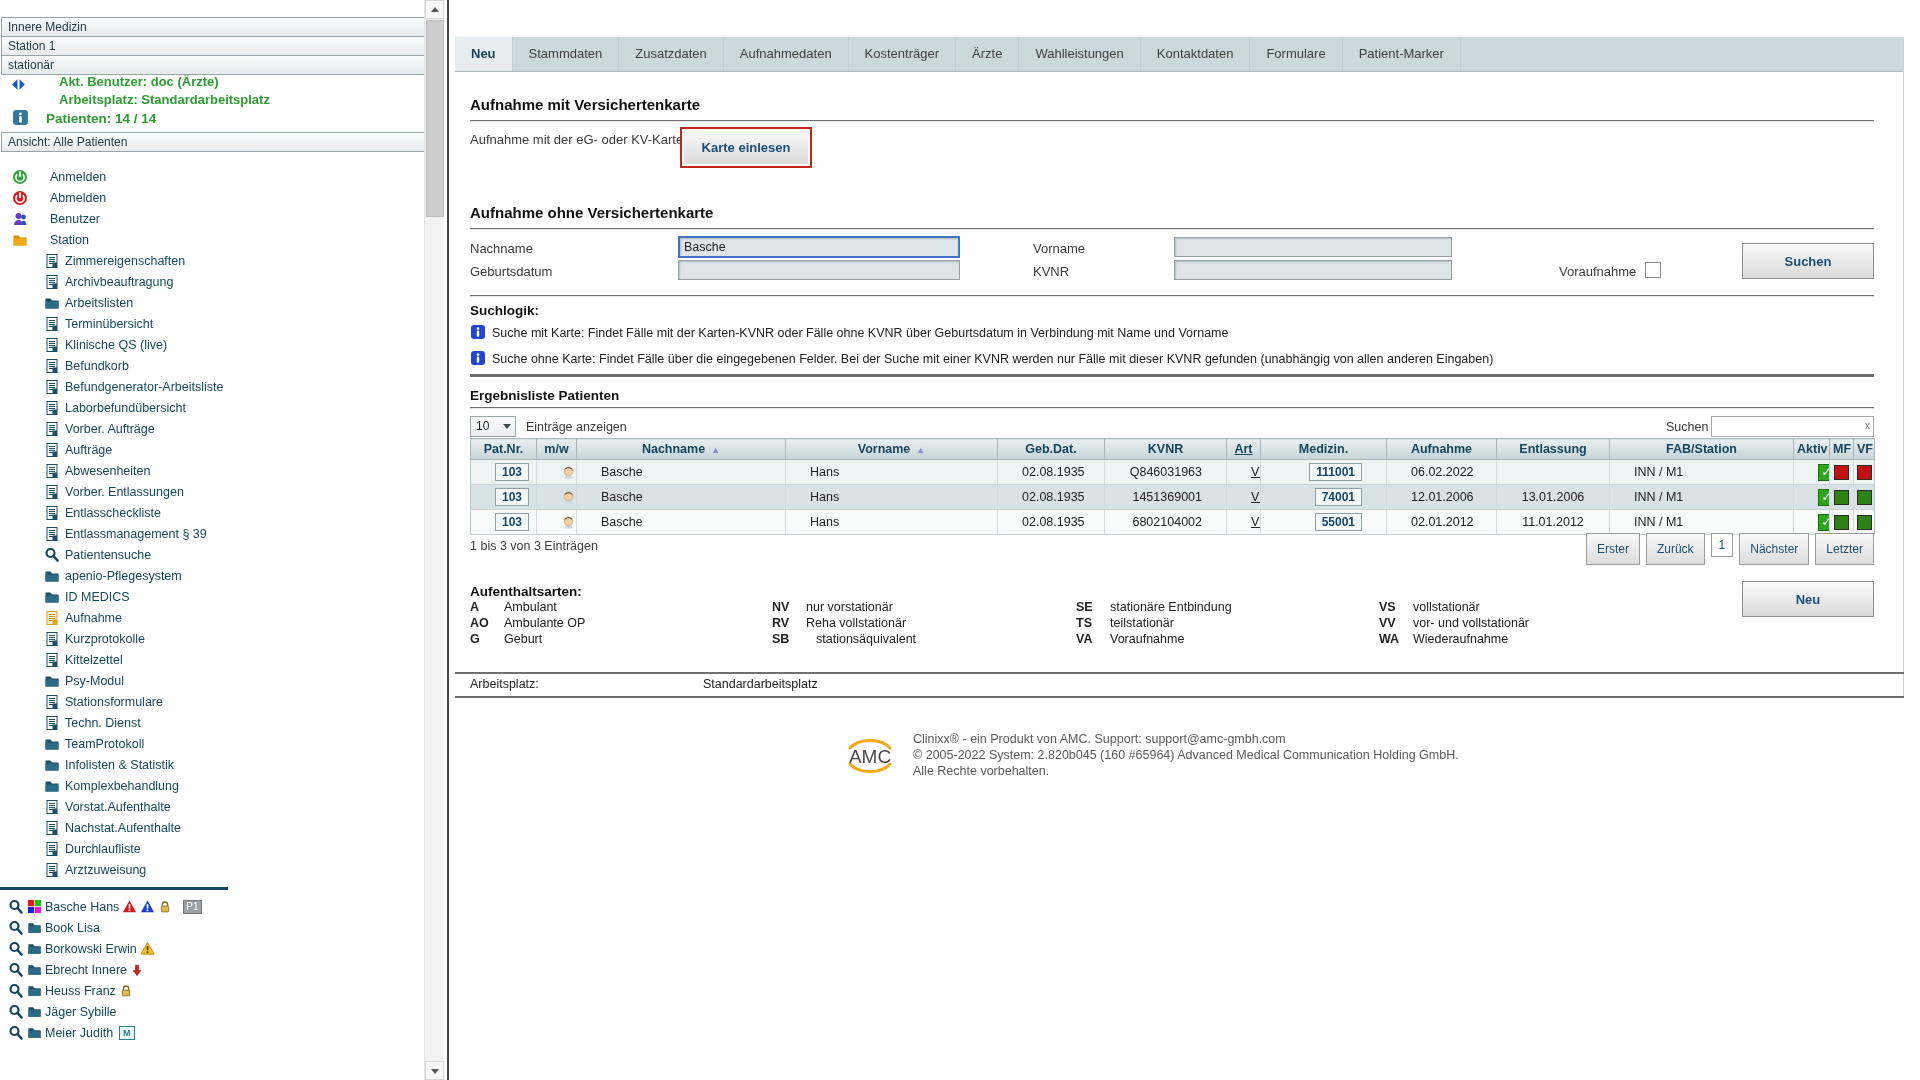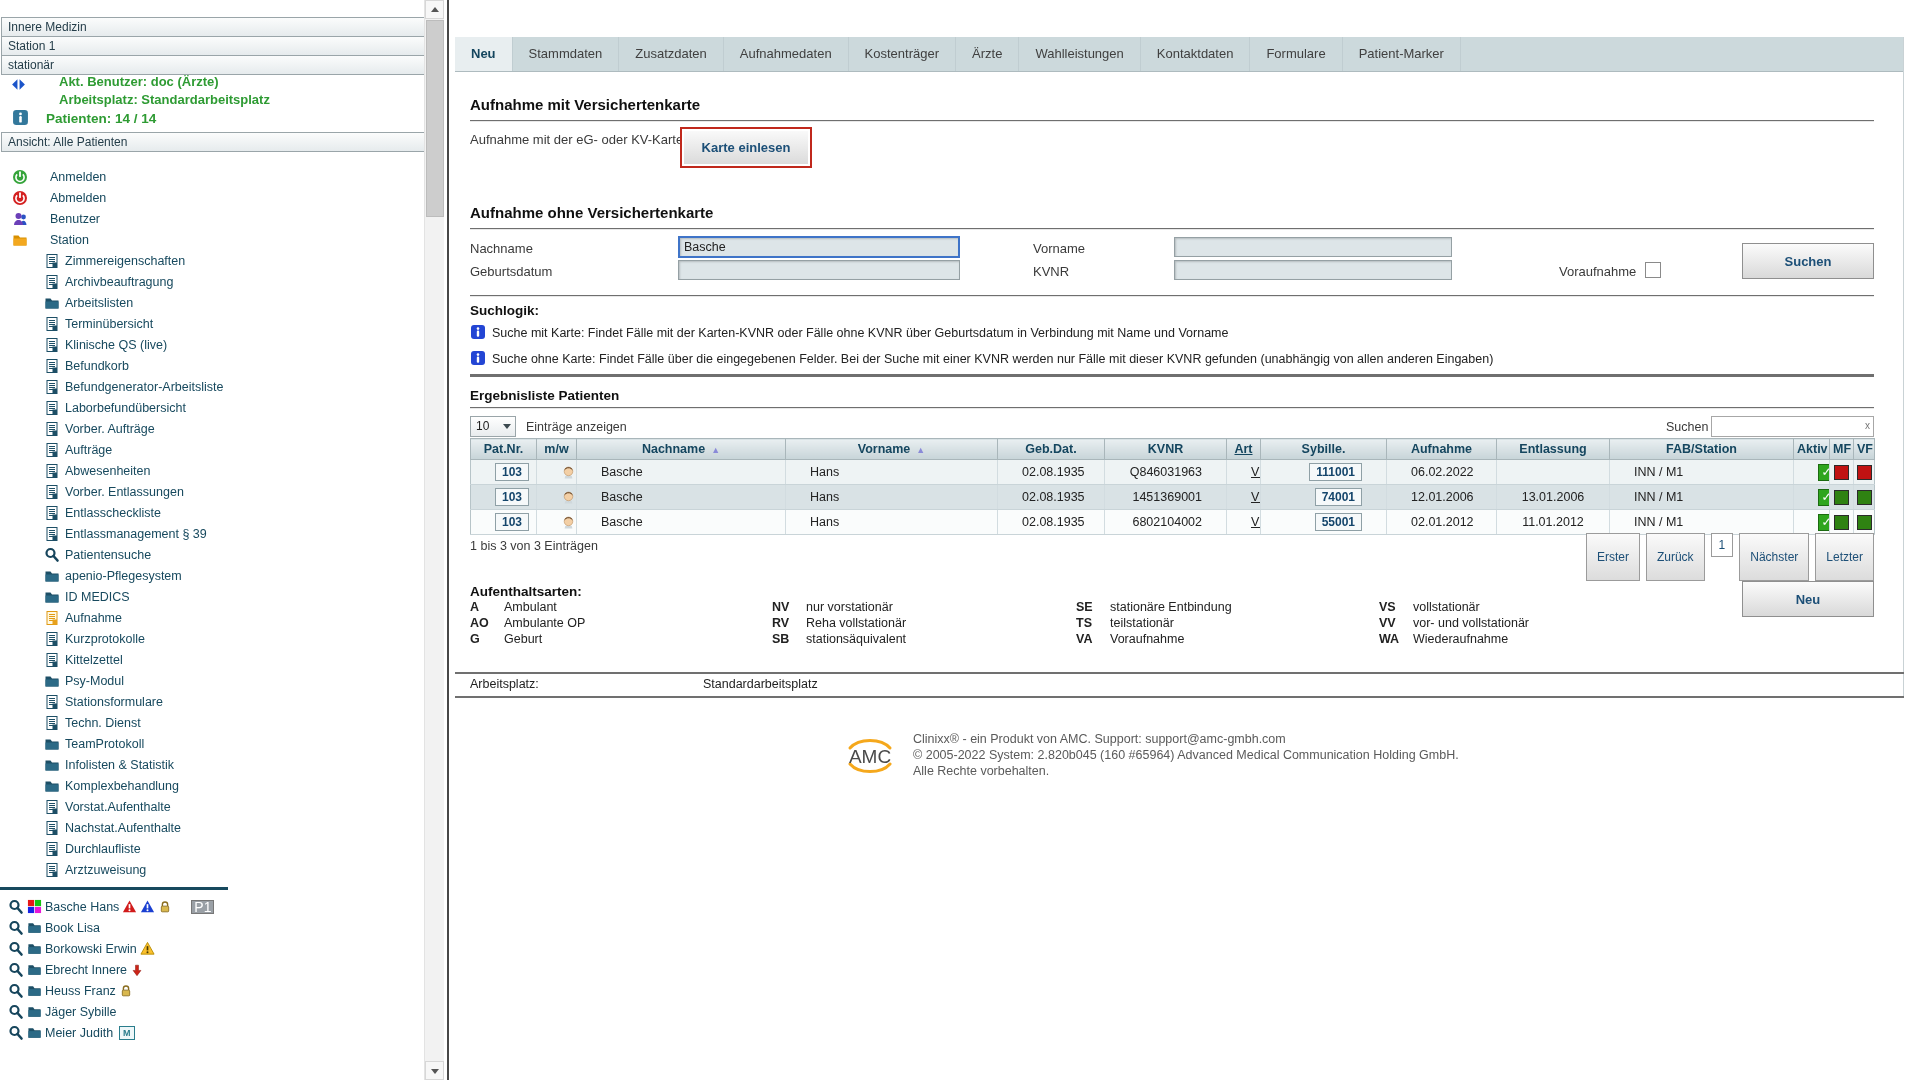--- a/index.html
+++ b/index.html
@@ -18,22 +18,22 @@
   .uline{position:absolute;left:59px;color:#2e9b33;font-weight:bold;font-size:13px;white-space:nowrap}
   .patcount{position:absolute;left:46px;top:111px;color:#2e9b33;font-weight:bold;font-size:13.5px}
   #menu{position:absolute;left:0;top:166px;width:424px}
   .mi{height:21px;display:flex;align-items:center;color:#17495e;font-size:12.5px;white-space:nowrap;cursor:pointer}
   .mi.l1{padding-left:12px}
   .mi.l1 svg.ic{margin-right:22px}
   .mi.sub{padding-left:44px}
   .mi.sub svg.ic{margin-right:5px}
   .pdiv{width:228px;height:3px;background:#17495e;margin:7px 0 6px 0}
   .pr{height:21px;display:flex;align-items:center;gap:3px;padding-left:8px;color:#17495e;font-size:12.5px;white-space:nowrap;cursor:pointer}
-  .badge-p1{display:inline-block;background:#9aa0a6;border:1px solid #777;color:#fff;font-size:14px;
-            line-height:10px;padding:1px 2px;margin-left:16px}
+  .badge-p1{display:inline-block;background:#9aa0a6;border:1px solid #777;color:#fff;font-size:10px;
+            line-height:10px;padding:1px 2px;margin-left:8px}
   .badge-m{display:inline-block;background:#eef7f9;border:1px solid #2a7d8c;color:#2a7d8c;font-size:9px;
            font-weight:bold;line-height:10px;padding:1px 3px;margin-left:3px}
   
   #sbar{position:absolute;left:424px;top:0;width:19px;height:1080px;background:#f2f2f2;border-left:1px solid #e3e3e3}
   .sbtn{position:absolute;left:0;width:19px;height:19px;background:#f7f7f7;border:1px solid #d7d7d7;box-sizing:border-box}
   .sbtn:after{content:"";position:absolute;left:5px;width:0;height:0;border-left:4px solid transparent;border-right:4px solid transparent}
   #sup:after{top:6px;border-bottom:5px solid #555}
   #sdn:after{top:7px;border-top:5px solid #555}
   #sthumb{position:absolute;left:1px;top:20px;width:16px;height:195px;background:#cdcdcd;border:1px solid #bcbcbc}
   #vline{position:absolute;left:447px;top:0;width:2px;height:1080px;background:#474747}
@@ -83,21 +83,21 @@
   .chk{display:inline-block;width:15px;height:15px;background:#2fa51e;border:1px solid #1b6b10;color:#fff;
        font-size:12px;line-height:15px;text-align:center;vertical-align:middle}
   .chk:before{content:"\2713"}
   .sq{display:inline-block;width:13px;height:13px;border:1px solid #2b2b2b;vertical-align:middle}
   .sq[data-state="red"]{background:#c11212}
   .sq[data-state="green"]{background:#2f8212}
   .ctr{text-align:center}.rgt{text-align:right}
 
   .pgwrap{position:absolute;top:533px;right:46px;display:flex;gap:6px}
   .pbtn{background:linear-gradient(#fafafa,#dcdcdc);border:1px solid #9b9b9b;color:#1c4f77;font-size:12px;
-        height:22px;display:flex;align-items:center;padding:12px 10px;cursor:pointer}
+        height:22px;display:flex;align-items:center;padding:4px 10px;cursor:pointer}
   .pcur{background:#fff;border:1px solid #9b9b9b;color:#1c4f77;font-size:12px;height:22px;display:flex;align-items:center;padding:0 7px}
 
   .lgt{position:absolute;font-size:12.5px;white-space:nowrap;color:#222}
   .lgc{font-weight:bold}
 
   #statusbar{position:absolute;left:3px;top:672px;width:1449px;height:22px;border-top:2px solid #707070;
              border-bottom:2px solid #707070;box-sizing:content-box}
   #statusbar .lbl{top:3px;font-size:12.5px;color:#222}
 
   #footer-text{position:absolute;left:461px;top:731px;font-size:12.5px;color:#5a5a5a;line-height:16px;white-space:nowrap}
@@ -577,21 +577,21 @@
       </colgroup>
     <thead>
       <tr>
         <th>Pat.Nr.</th>
         <th>m/w</th>
         <th><span>Nachname</span><span class="sort">▲</span></th>
         <th><span>Vorname</span><span class="sort">▲</span></th>
         <th>Geb.Dat.</th>
         <th>KVNR</th>
         <th class="u">Art</th>
-        <th>Sybille.</th>
+        <th>Medizin.</th>
         <th>Aufnahme</th>
         <th>Entlassung</th>
         <th>FAB/Station</th>
         <th>Aktiv</th>
         <th>MF</th>
         <th>VF</th>
       </tr>
     </thead>
     <tbody>
       <tr class="r0">
@@ -665,21 +665,21 @@
     <div class="lgt" style="left:52px;top:600px">Ambulant</div>
   <div class="lgt lgc" style="left:18px;top:616px">AO</div>
     <div class="lgt" style="left:52px;top:616px">Ambulante OP</div>
   <div class="lgt lgc" style="left:18px;top:632px">G</div>
     <div class="lgt" style="left:52px;top:632px">Geburt</div>
   <div class="lgt lgc" style="left:320px;top:600px">NV</div>
     <div class="lgt" style="left:354px;top:600px">nur vorstationär</div>
   <div class="lgt lgc" style="left:320px;top:616px">RV</div>
     <div class="lgt" style="left:354px;top:616px">Reha vollstationär</div>
   <div class="lgt lgc" style="left:320px;top:632px">SB</div>
-    <div class="lgt" style="left:354px;top:632px">stationsäquivalent</div>
+    <div class="lgt" style="left:364px;top:632px">stationsäquivalent</div>
   <div class="lgt lgc" style="left:624px;top:600px">SE</div>
     <div class="lgt" style="left:658px;top:600px">stationäre Entbindung</div>
   <div class="lgt lgc" style="left:624px;top:616px">TS</div>
     <div class="lgt" style="left:658px;top:616px">teilstationär</div>
   <div class="lgt lgc" style="left:624px;top:632px">VA</div>
     <div class="lgt" style="left:658px;top:632px">Voraufnahme</div>
   <div class="lgt lgc" style="left:927px;top:600px">VS</div>
     <div class="lgt" style="left:961px;top:600px">vollstationär</div>
   <div class="lgt lgc" style="left:927px;top:616px">VV</div>
     <div class="lgt" style="left:961px;top:616px">vor- und vollstationär</div>

